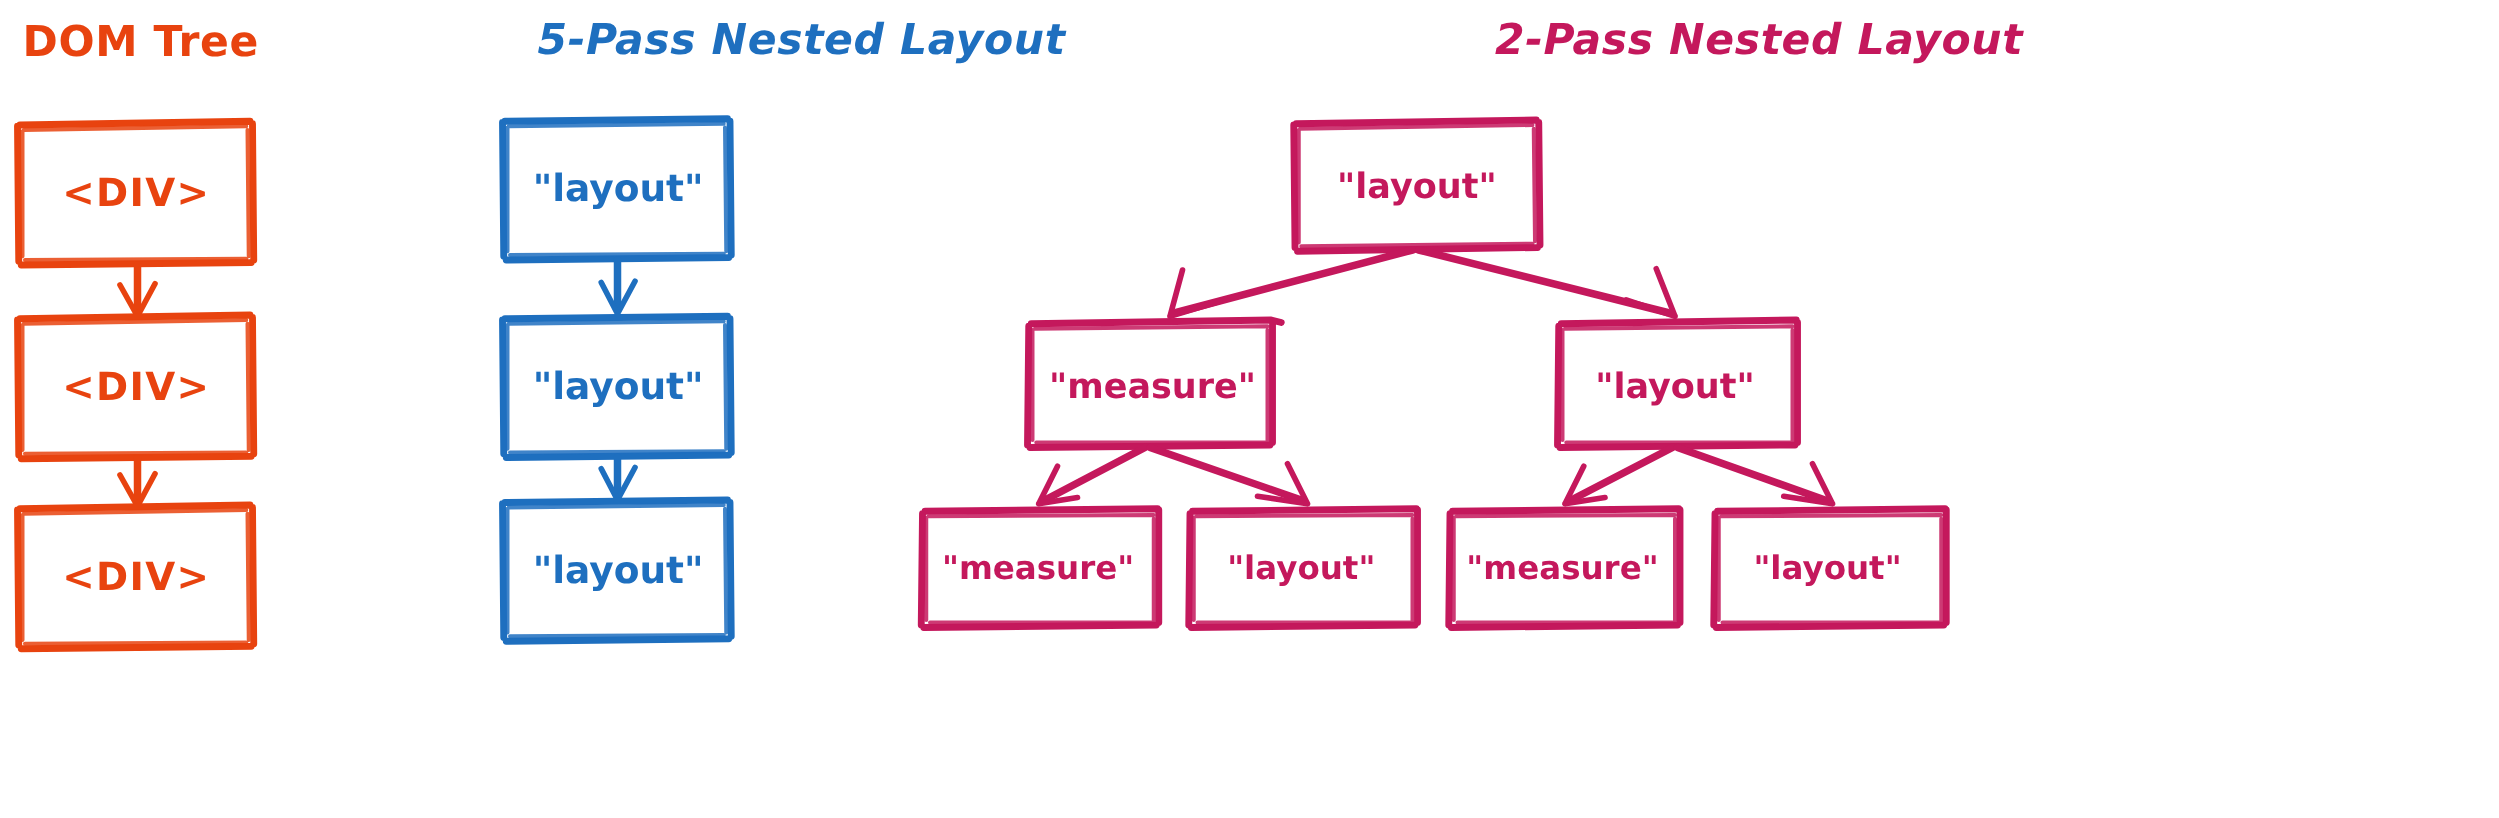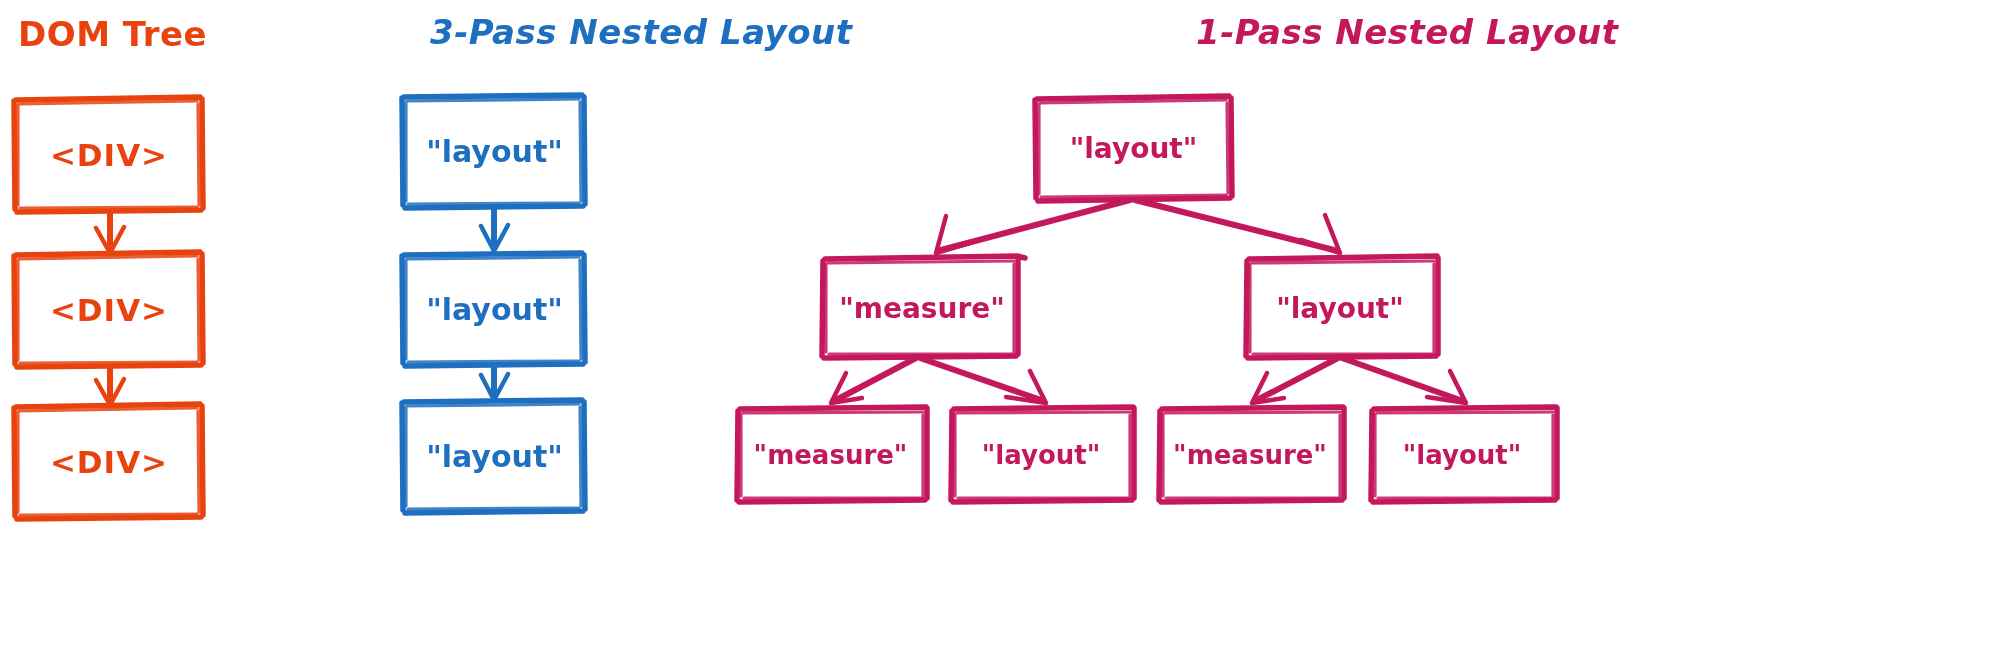--- a/index.html
+++ b/index.html
@@ -75,22 +75,22 @@
   #ink .w-box2 { stroke-width: 3.2; opacity: .85; }
   #ink .w-arrow{ stroke-width: 6; }
   #ink .w-arrow-thin { stroke-width: 4.5; }
 </style>
 </head>
 <body>
 
 <div id="stage">
 
   <div class="col-title dom">DOM Tree</div>
-  <div class="col-title onep">3-Pass Nested Layout</div>
-  <div class="col-title twop">1-Pass Nested Layout</div>
+  <div class="col-title onep">5-Pass Nested Layout</div>
+  <div class="col-title twop">2-Pass Nested Layout</div>
 
   <div class="node dom" style="left:14px; top:98px; width:190px; height:112px;">
     <span class="node-label">&lt;DIV&gt;</span>
   </div>
   <div class="node dom" style="left:14px; top:253px; width:190px; height:112px;">
     <span class="node-label">&lt;DIV&gt;</span>
   </div>
   <div class="node dom" style="left:14px; top:405px; width:190px; height:112px;">
     <span class="node-label">&lt;DIV&gt;</span>
   </div>

